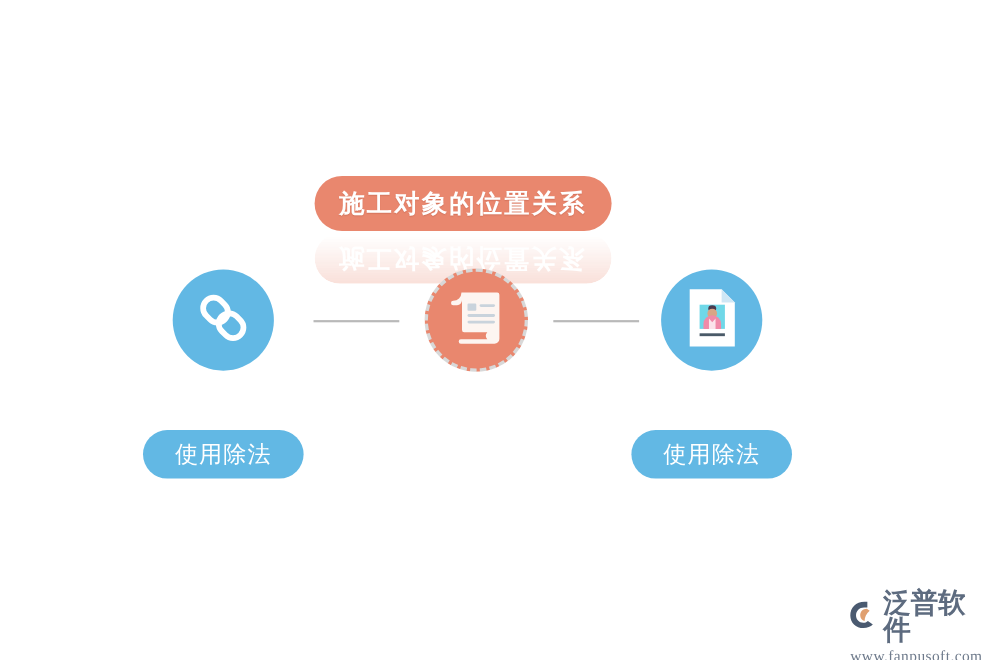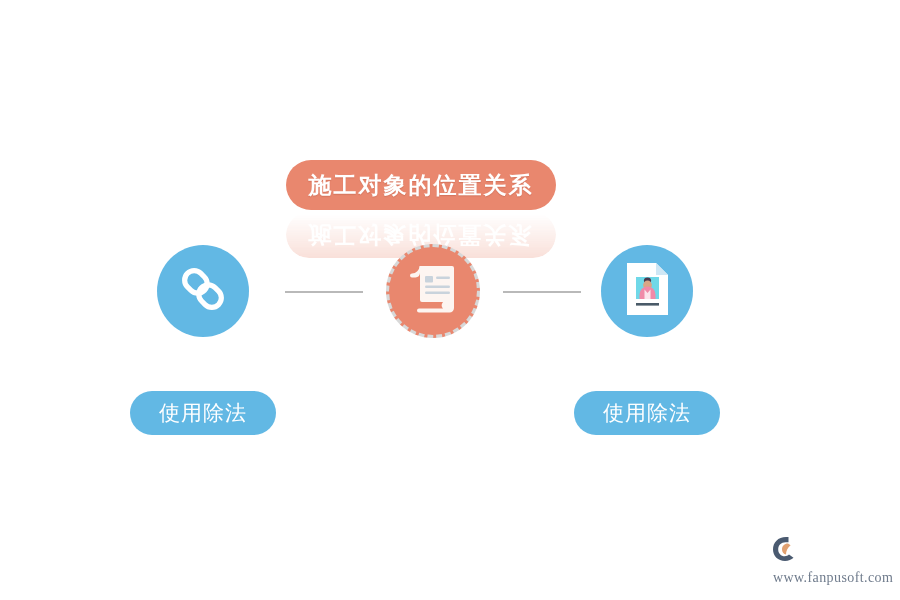--- a/index.html
+++ b/index.html
@@ -223,17 +223,18 @@
       <span>
         <svg width="28" height="26" viewBox="0 0 28 26" aria-hidden="true">
           <path d="M14 1 C6 1 1 6.5 1 13.5 C1 20 6 25 13 25 C16.5 25 19.5 23.8 21.5 21.8
                    L17 18.5 C15.8 19.6 14.4 20.2 12.8 20.2 C9 20.2 6.2 17.3 6.2 13.4
                    C6.2 9.3 9.2 6.2 13.5 6.2 L16.5 6.2 L16.5 1 Z" fill="#4a5a70"></path>
           <path d="M16 7.5 C12.5 7.5 10 10 10 13.4 C10 16 11.6 18 14 18.6
                    C14 15 15.6 11.5 18.6 9.2 Z" fill="#e0a070"></path>
           <path d="M21 4 L26.5 4 L21.5 12 L27 12 L19 22 L21.5 13.5 L17 13.5 Z" fill="#4a5a70" opacity="0.0"></path>
         </svg>
       </span>
+      <span class="wm-text">泛普软件</span>
     </div>
     <div class="wm-url">www.fanpusoft.com</div>
   </div>
 
 </div>
 
 </body></html>

